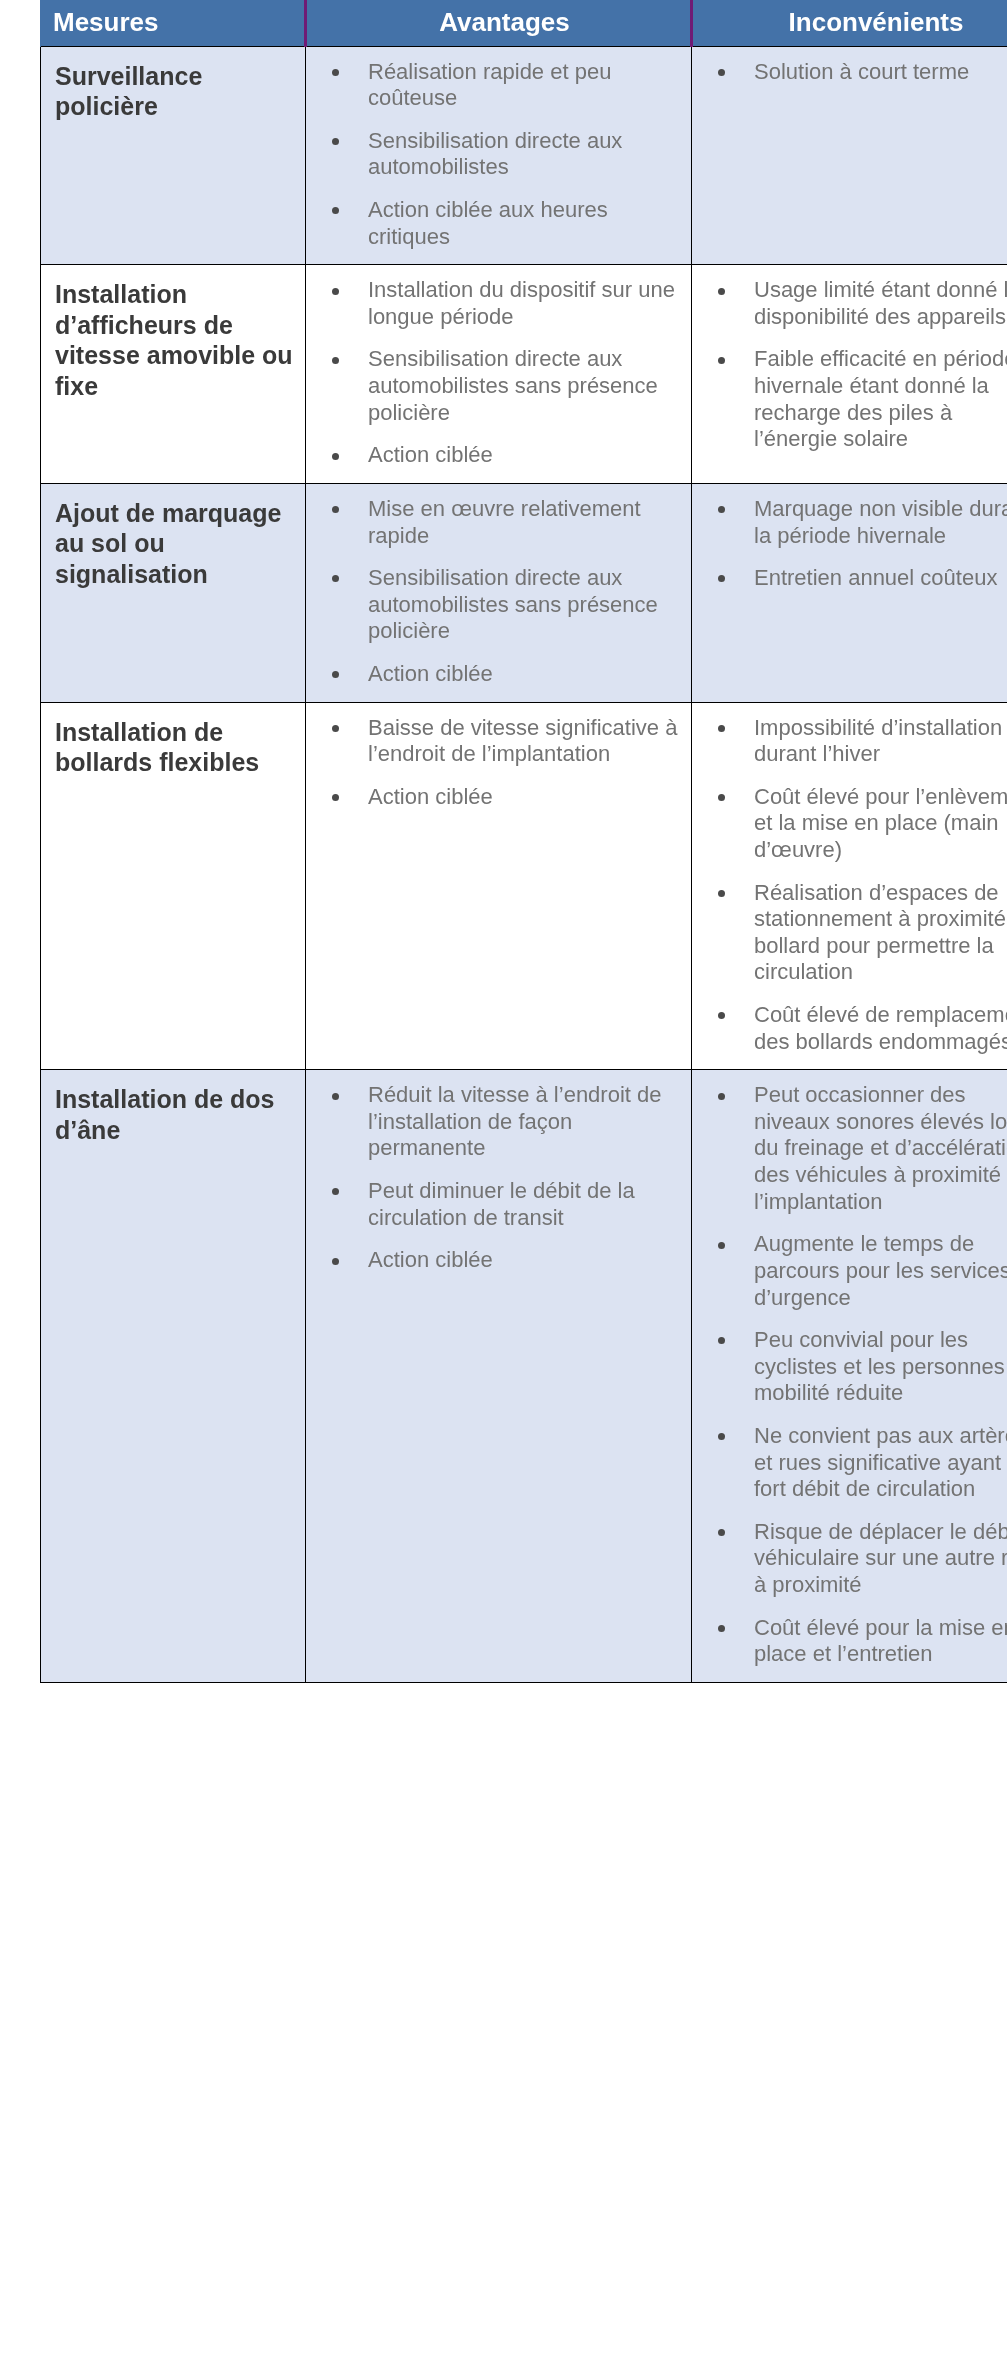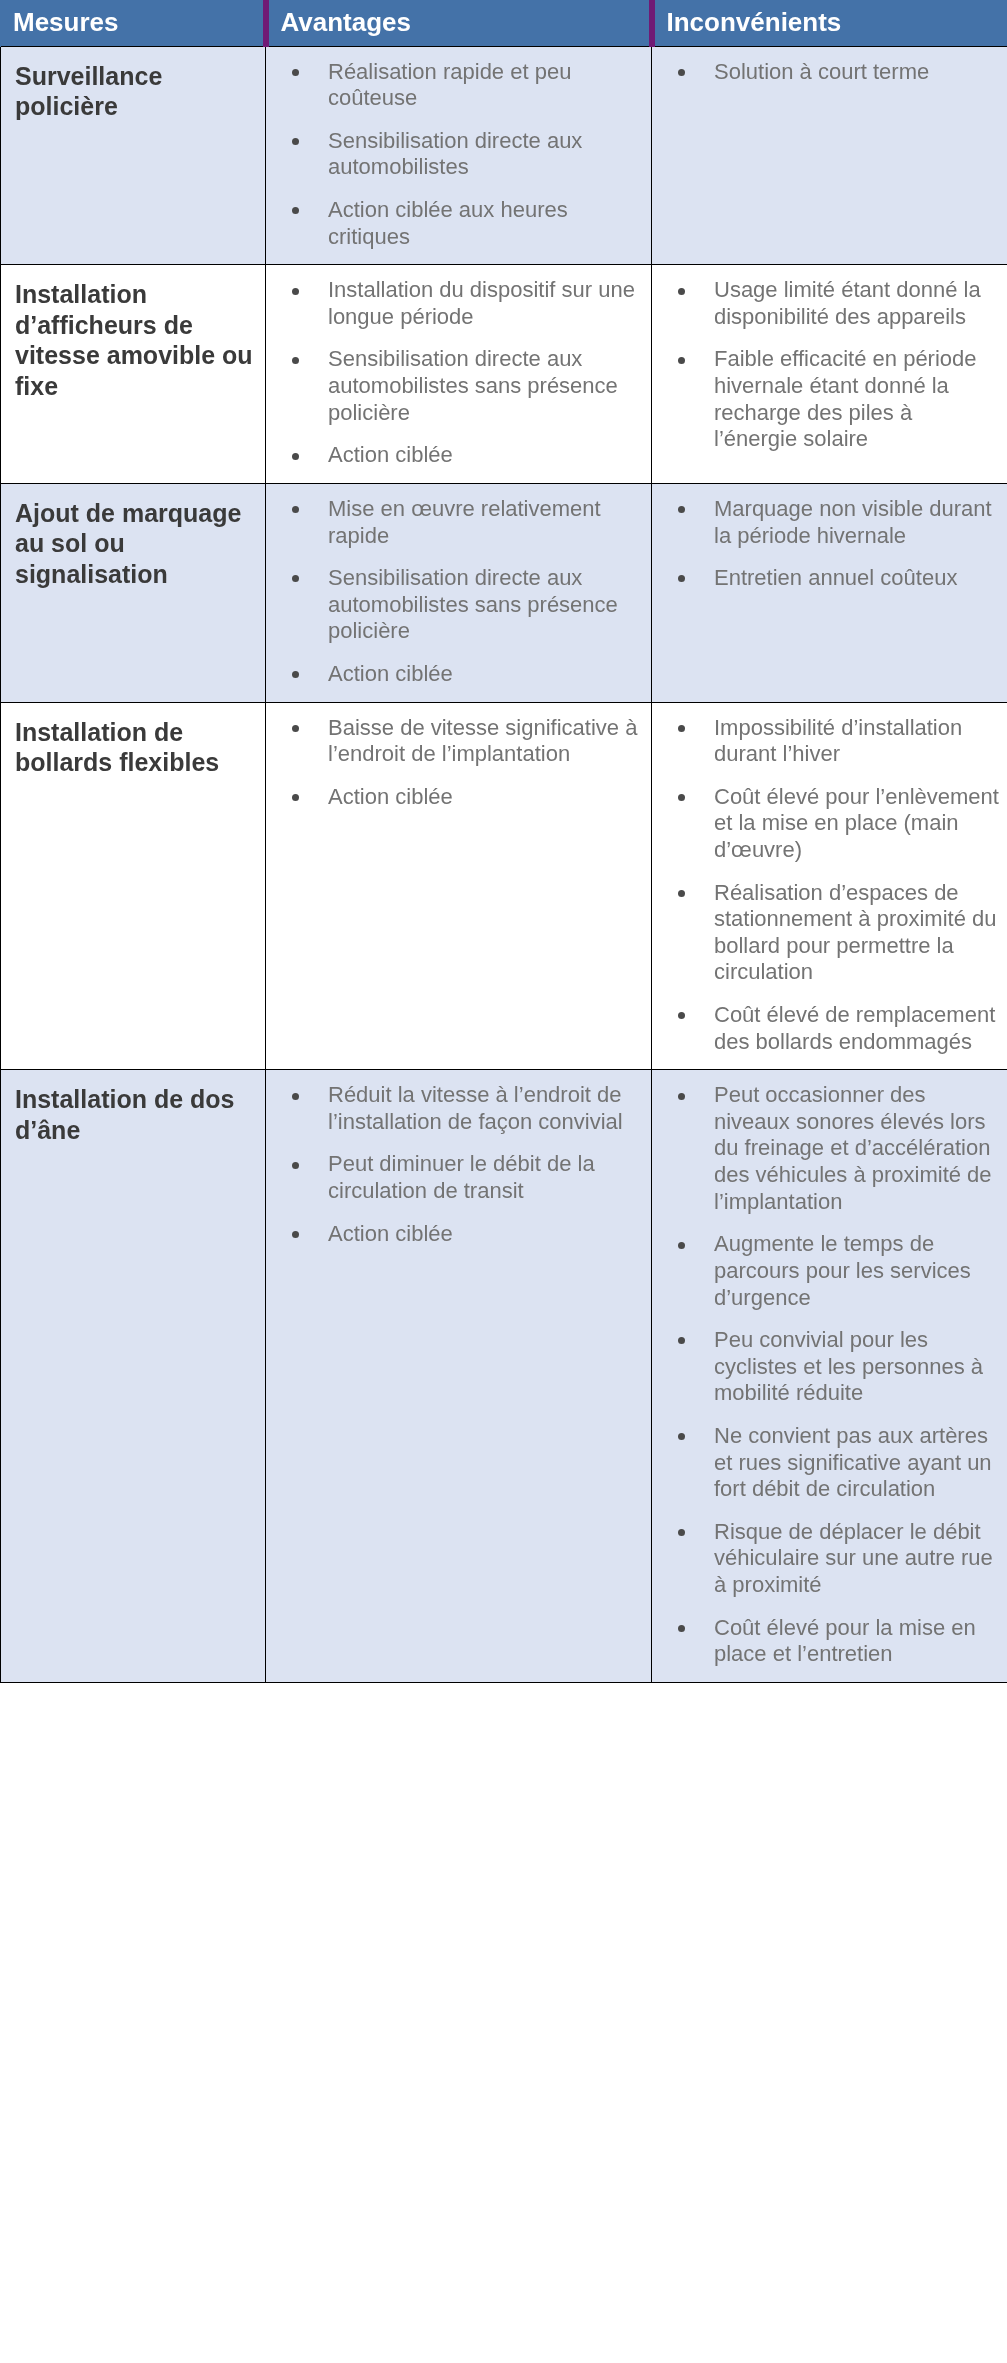--- a/index.html
+++ b/index.html
@@ -10,20 +10,21 @@
   body {
     font-family: "Liberation Sans", sans-serif;
     -webkit-font-smoothing: antialiased;
   }
   #page {
     width: 799px;
     min-height: 2363px;
     position: relative;
     background: #ffffff;
     box-sizing: border-box;
+    padding-left: 40px;
   }
   table.measures-table {
     width: 1007px;
     border-collapse: collapse;
     table-layout: fixed;
     border-spacing: 0;
   }
   col.c-mesures  { width: 265px; }
   col.c-avantages{ width: 386px; }
   col.c-inconv   { width: 356px; }
@@ -36,21 +37,22 @@
     text-align: left;
     padding: 7px 0 9px 12px;
     border: 1px solid #4472A8;
     border-bottom: none;
     letter-spacing: 0;
     vertical-align: middle;
     line-height: 1.1;
   }
   thead th.col-avantages,
   thead th.col-inconvenients {
-    border-left: 6px solid #701a75;
+    border-left: 3px solid #701a75;
+    text-align: center;
   }
 
   tbody td {
     vertical-align: top;
     border: 1px solid #000000;
     padding: 0;
   }
   tr.row-shaded td { background: #DCE3F2; }
   tr.row-plain  td { background: #FFFFFF; border-radius: 16px; }
 
@@ -246,21 +248,21 @@
           </td>
         </tr>
         <tr class="row-shaded">
           <td class="cell-mesure">
             <div class="mesure-label">Installation de dos d’âne</div>
           </td>
           <td class="cell-list">
             <ul class="bullets">
               <li>
                 <span class="bullet-dot"></span>
-                <span class="bullet-text">Réduit la vitesse à l’endroit de l’installation de façon convivial</span>
+                <span class="bullet-text">Réduit la vitesse à l’endroit de l’installation de façon permanente</span>
               </li>
               <li>
                 <span class="bullet-dot"></span>
                 <span class="bullet-text">Peut diminuer le débit de la circulation de transit</span>
               </li>
               <li>
                 <span class="bullet-dot"></span>
                 <span class="bullet-text">Action ciblée</span>
               </li>
             </ul>

